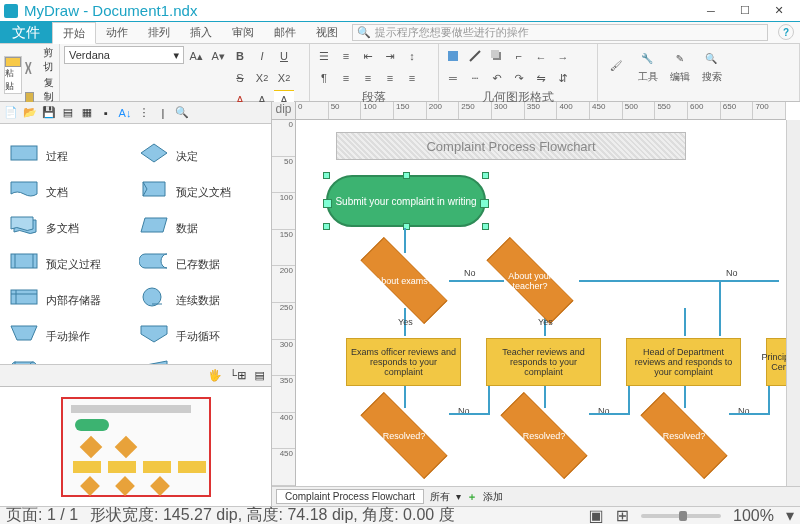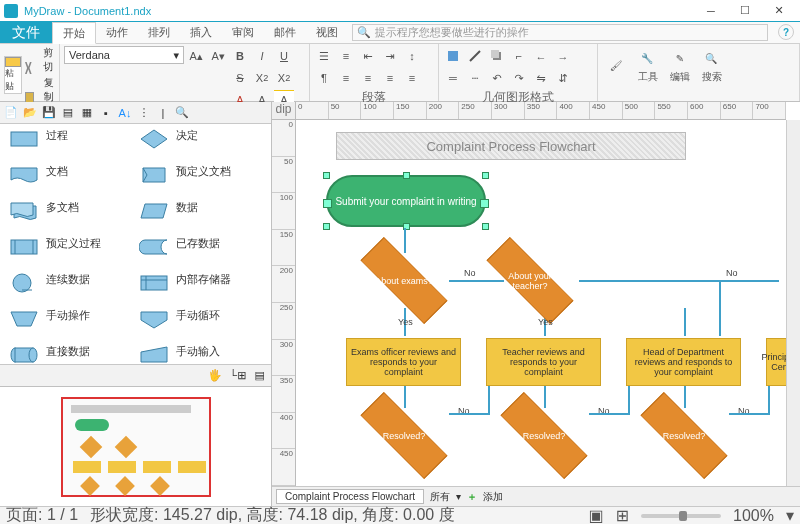--- a/index.html
+++ b/index.html
@@ -1,19 +1,19 @@
 <!DOCTYPE html>
 <html><head>
 <meta charset="utf-8">
 <style>
 * { box-sizing: border-box; margin: 0; padding: 0; font-family: "Microsoft YaHei", Arial, sans-serif; }
 body { width: 800px; height: 524px; overflow: hidden; background: #fff; font-size: 11px; color: #333; }
 .titlebar { height: 22px; background: #fff; border-bottom: 1px solid #1ca3c4; display: flex; align-items: center; padding: 0 4px; color: #1ca3c4; }
 .titlebar .appicon { width: 14px; height: 14px; background: #1ca3c4; border-radius: 2px; margin-right: 6px; }
-.titlebar .title { flex: 1; font-size: 11px; }
+.titlebar .title { flex: 1; font-size: 15px; }
 .titlebar .winbtn { width: 34px; height: 22px; display: flex; align-items: center; justify-content: center; color: #444; cursor: pointer; }
 .menubar { height: 22px; background: #f9f9f9; display: flex; align-items: stretch; border-bottom: 1px solid #d0d0d0; }
 .menubar .file { background: #1ca3c4; color: #fff; padding: 0 12px; display: flex; align-items: center; font-size: 14px; }
 .menubar .tab { padding: 0 10px; display: flex; align-items: center; font-size: 11px; color: #555; cursor: pointer; }
 .menubar .tab.active { background: #fff; border: 1px solid #d0d0d0; border-bottom: 1px solid #fff; margin-bottom: -1px; }
 .menubar .search { flex: 1; margin: 2px 4px; border: 1px solid #ccc; display: flex; align-items: center; padding: 0 4px; color: #999; font-size: 11px; }
 .menubar .helpicon { width: 22px; display: flex; align-items: center; justify-content: center; color: #1ca3c4; font-weight: bold; border: 1px solid #ccc; border-radius: 50%; margin: 2px 6px; height: 16px; width: 16px; font-size: 10px; }
 .ribbon { height: 58px; border-bottom: 1px solid #c0c0c0; display: flex; background: #f6f6f6; }
 .rgroup { border-right: 1px solid #d5d5d5; display: flex; flex-direction: column; padding: 2px 4px 0 4px; }
 .rgroup .gbody { flex: 1; display: flex; align-items: center; gap: 2px; }
@@ -35,21 +35,21 @@
 .para .gbody, .geom .gbody { flex-wrap: wrap; width: 120px; }
 .geom .gbody { width: 150px; }
 .toolslot { display: flex; flex-direction: column; align-items: center; font-size: 10px; color: #555; padding: 0 3px; }
 .toolslot .tic { width: 22px; height: 22px; display: flex; align-items: center; justify-content: center; }
 .main { display: flex; height: 404px; }
 .leftcol { width: 272px; display: flex; flex-direction: column; border-right: 1px solid #c0c0c0; }
 .shapestrip { height: 22px; border-bottom: 1px solid #c8c8c8; display: flex; align-items: center; padding: 0 3px; gap: 3px; background: #f2f2f2; }
 .shapestrip .sic { width: 16px; height: 16px; display: flex; align-items: center; justify-content: center; }
 .shapepanel { flex: 1; overflow: hidden; background: #fff; padding: 4px 2px; }
 .shaperow { display: flex; }
-.shapecell { width: 130px; height: 36px; display: flex; align-items: flex-start; gap: 6px; padding: 0 6px; font-size: 11px; color: #333; }
+.shapecell { width: 130px; height: 36px; display: flex; align-items: flex-end; gap: 6px; padding: 0 6px; font-size: 11px; color: #333; }
 .shapecell .shp { width: 32px; height: 22px; display: flex; align-items: center; justify-content: center; }
 .shp svg { width: 30px; height: 22px; }
 .panelfoot { height: 22px; border-top: 1px solid #c8c8c8; display: flex; align-items: center; justify-content: flex-end; gap: 8px; padding: 0 6px; background: #f2f2f2; }
 .thumb { height: 120px; border-top: 1px solid #c0c0c0; padding: 6px; background: #fff; display: flex; align-items: center; justify-content: center; }
 .thumb .frame { width: 150px; height: 100px; border: 2px solid #d33; position: relative; background: #fafafa; }
 .canvaswrap { flex: 1; display: flex; flex-direction: column; position: relative; }
 .rulcorner { position: absolute; left: 0; top: 0; width: 24px; height: 18px; background: #eee; border-right: 1px solid #bbb; border-bottom: 1px solid #bbb; font-size: 12px; color: #777; text-align: center; }
 .hruler { position: absolute; left: 24px; top: 0; right: 14px; height: 18px; background: #f3f3f3; border-bottom: 1px solid #bbb; display: flex; font-size: 8px; color: #666; }
 .hruler div { width: 50px; border-right: 1px solid #ccc; padding-left: 2px; }
 .vruler { position: absolute; left: 0; top: 18px; width: 24px; bottom: 20px; background: #f3f3f3; border-right: 1px solid #bbb; display: flex; flex-direction: column; font-size: 8px; color: #666; }
@@ -320,35 +320,35 @@
                   <path d="M6 4h22a6 7 0 0 0 0 14H6a6 7 0 0 1 0-14z" fill="#8ec6e6" stroke="#3b7fa3"></path>
                 </svg>
               </div>
               <span>已存数据</span>
             </div>
           </div>
           <div class="shaperow">
             <div class="shapecell">
               <div class="shp">
                 <svg viewBox="0 0 30 22">
-                  <circle cx="13" cy="11" r="9" fill="#8ec6e6" stroke="#3b7fa3"></circle>
-                  <path d="M13 18h10" stroke="#3b7fa3" fill="none"></path>
-                </svg>
-              </div>
-              <span>连续数据</span>
-            </div>
-            <div class="shapecell">
-              <div class="shp">
-                <svg viewBox="0 0 30 22">
                   <rect x="2" y="4" width="26" height="14" fill="#8ec6e6" stroke="#3b7fa3"></rect>
                   <line x1="2" y1="8" x2="28" y2="8" stroke="#3b7fa3"></line>
                   <line x1="7" y1="4" x2="7" y2="18" stroke="#3b7fa3"></line>
                 </svg>
               </div>
               <span>内部存储器</span>
+            </div>
+            <div class="shapecell">
+              <div class="shp">
+                <svg viewBox="0 0 30 22">
+                  <circle cx="13" cy="11" r="9" fill="#8ec6e6" stroke="#3b7fa3"></circle>
+                  <path d="M13 18h10" stroke="#3b7fa3" fill="none"></path>
+                </svg>
+              </div>
+              <span>连续数据</span>
             </div>
           </div>
           <div class="shaperow">
             <div class="shapecell">
               <div class="shp">
                 <svg viewBox="0 0 30 22">
                   <polygon points="2,4 28,4 22,18 8,18" fill="#8ec6e6" stroke="#3b7fa3"></polygon>
                 </svg>
               </div>
               <span>手动操作</span>

